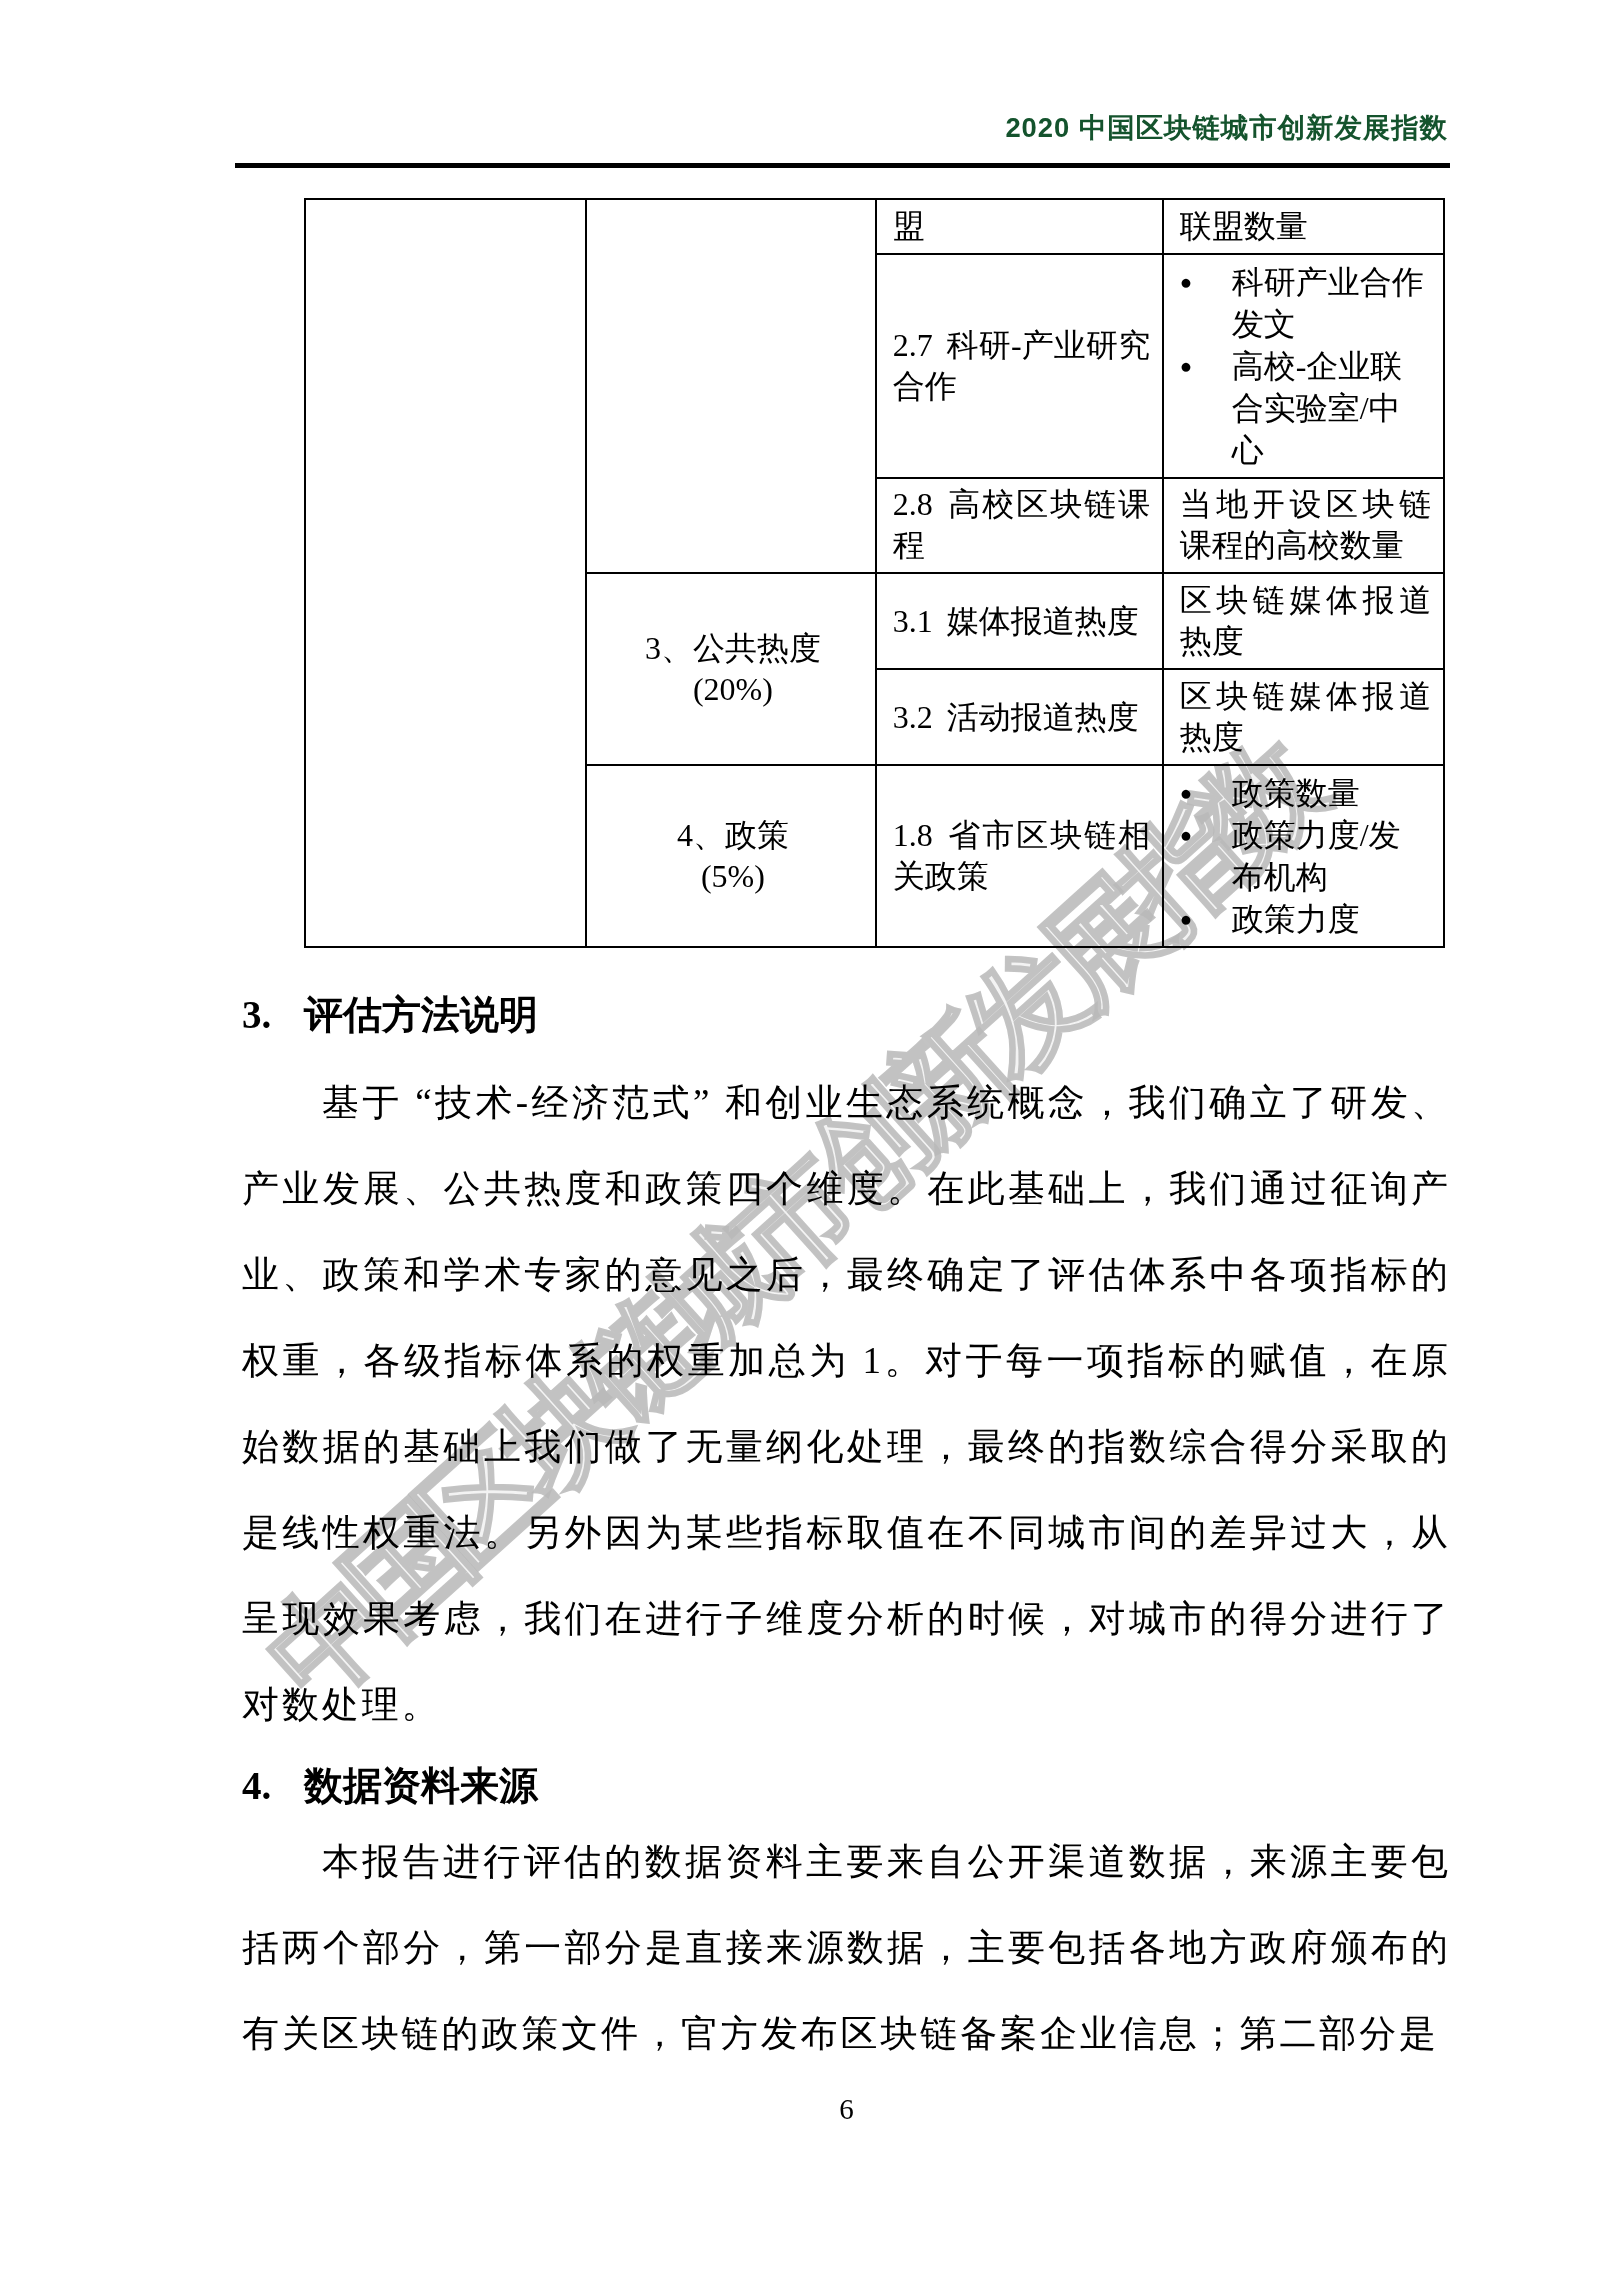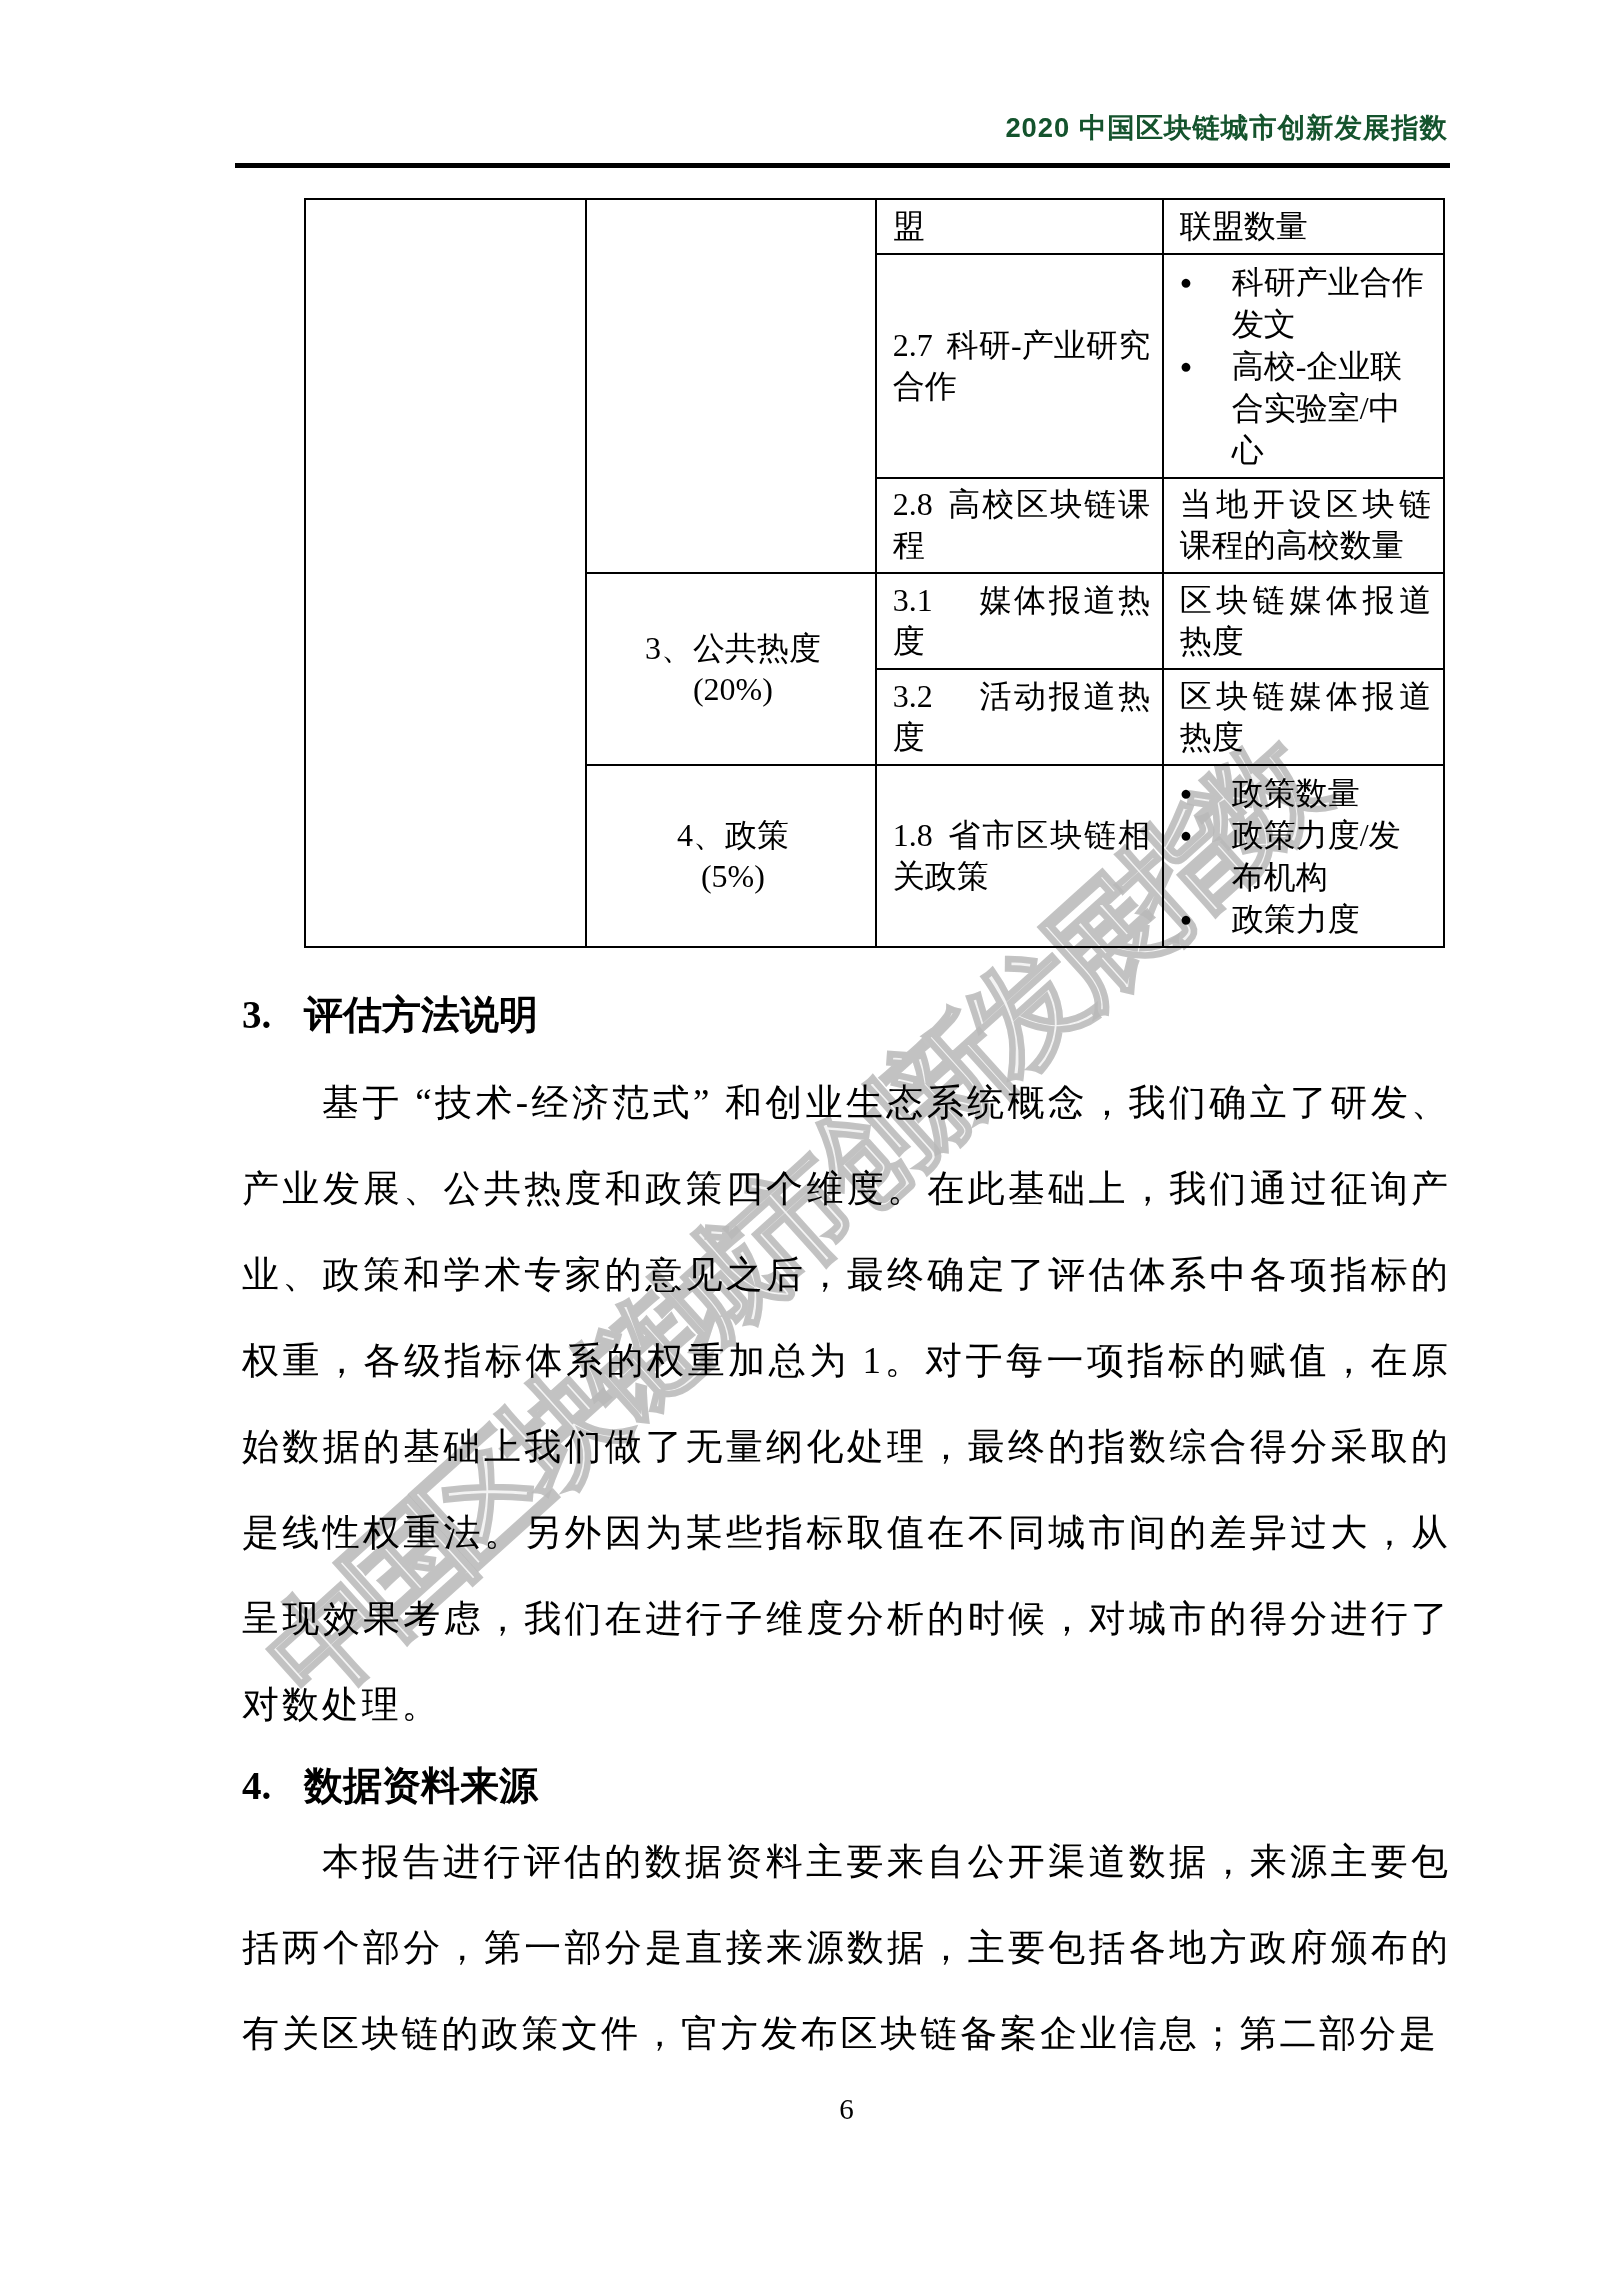--- a/index.html
+++ b/index.html
@@ -63,21 +63,21 @@
     border: 2.9px solid #000;
     font-size: 32px;
     line-height: 41px;
     vertical-align: middle;
     padding: 5.9px 11.8px 5.9px 15.7px;
     background: transparent;
   }
   td.cell-just { text-align: justify; text-justify: inter-character; }
   td.cell-center { text-align: center; padding: 5.9px 5.9px; line-height: 45px; }
   .code { margin-right: 13.7px; }
-  .code-wide { margin-right: 44px; }
+  .code-wide { margin-right: 14px; }
   td.bullets { padding: 3.9px 11.8px 3.9px 15.7px; }
   .blist { list-style: none; }
   .blist li { display: flex; align-items: flex-start; }
   .bmark { width: 52px; flex: 0 0 52px; font-size: 20.6px; line-height: 42px; }
   .btext { flex: 1 1 auto; line-height: 42px; text-align: left; }
 
   
   .caption {
     top: 909px; left: 242px; width: 1209px;
     font-size: 35px; line-height: 45px;

